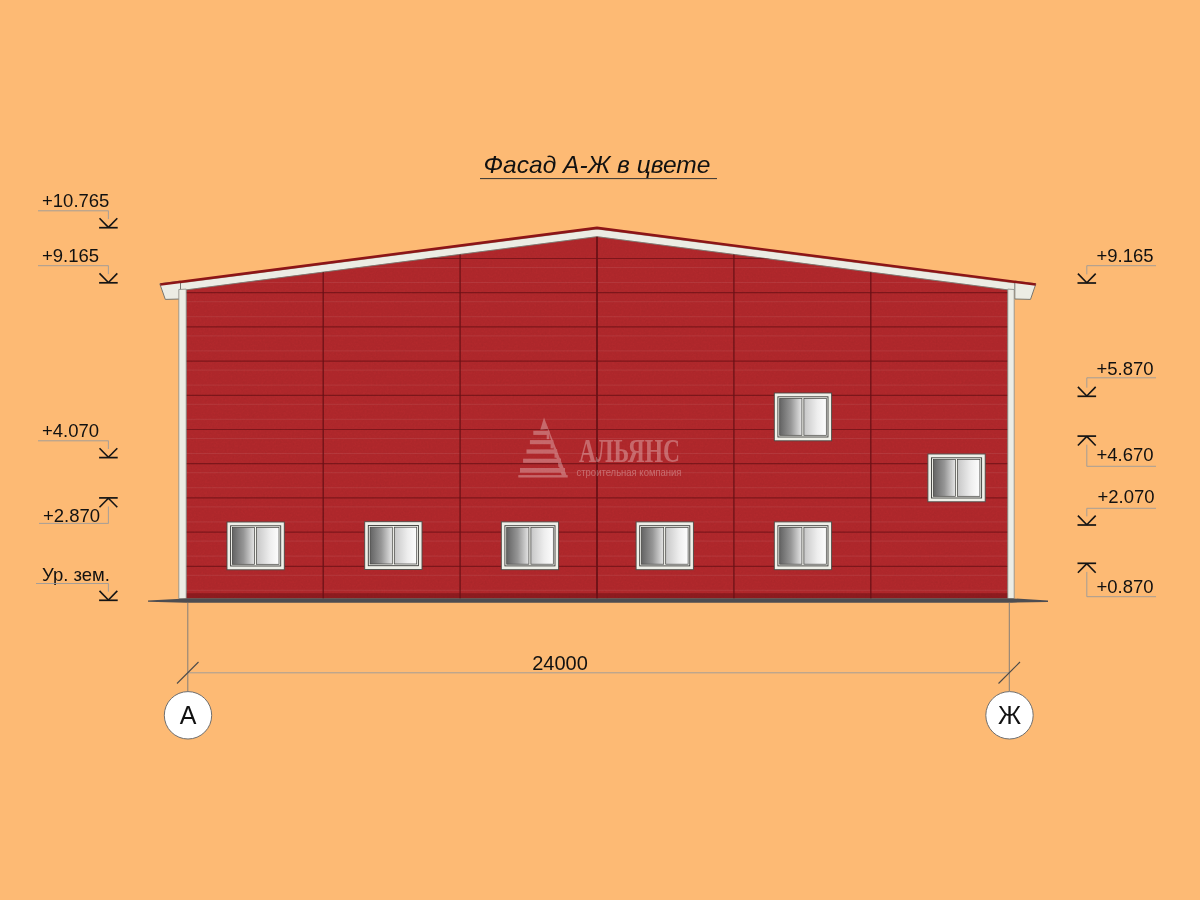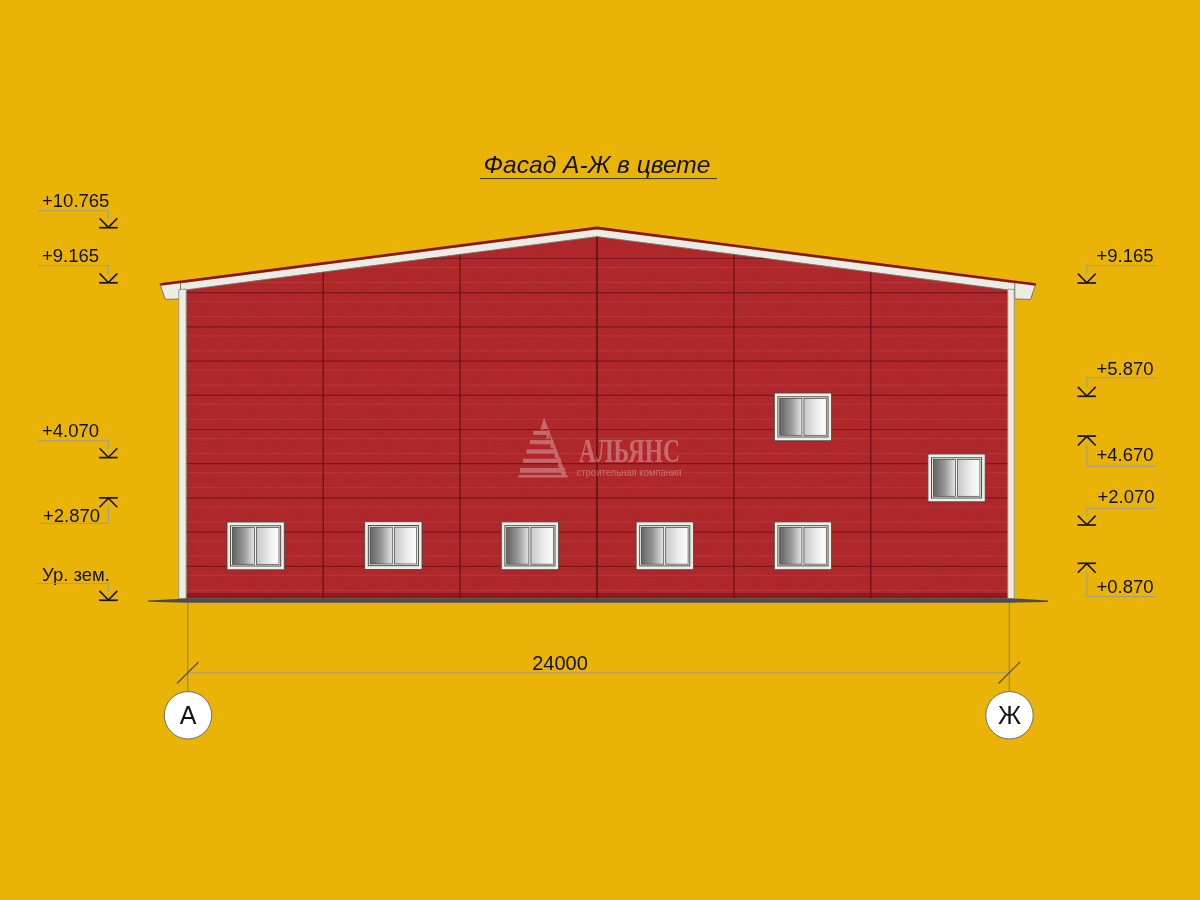--- a/index.html
+++ b/index.html
@@ -1,16 +1,16 @@
 <!DOCTYPE html>
 <html><head>
 <meta charset="utf-8">
 <style>
   html,body{margin:0;padding:0;background:#ffffff;}
-  .page{position:relative;width:1200px;height:900px;background:#eab308;overflow:hidden;
+  .page{position:relative;width:1200px;height:900px;background:#fdba74;overflow:hidden;
         font-family:"Liberation Sans", sans-serif;}
   svg{position:absolute;left:0;top:0;}
 </style>
 </head>
 <body>
 <div class="page">
 <svg width="1200" height="900" viewBox="0 0 1200 900">
 <defs>
   <filter id="grain" x="0" y="0" width="100%" height="100%">
     <feTurbulence type="fractalNoise" baseFrequency="0.55" numOctaves="2" seed="7" result="n"></feTurbulence>

